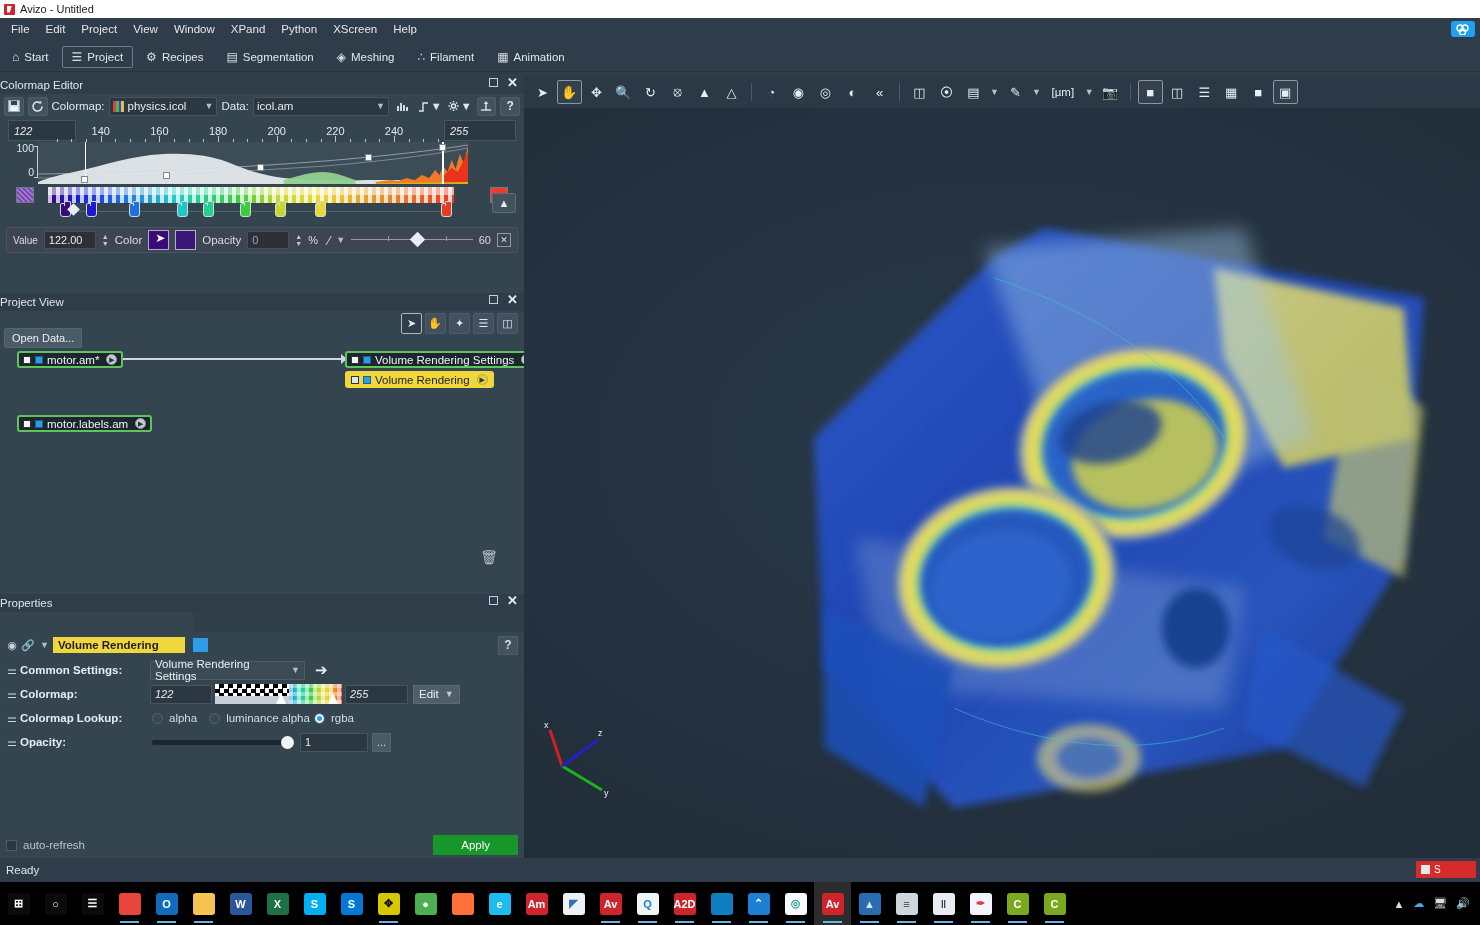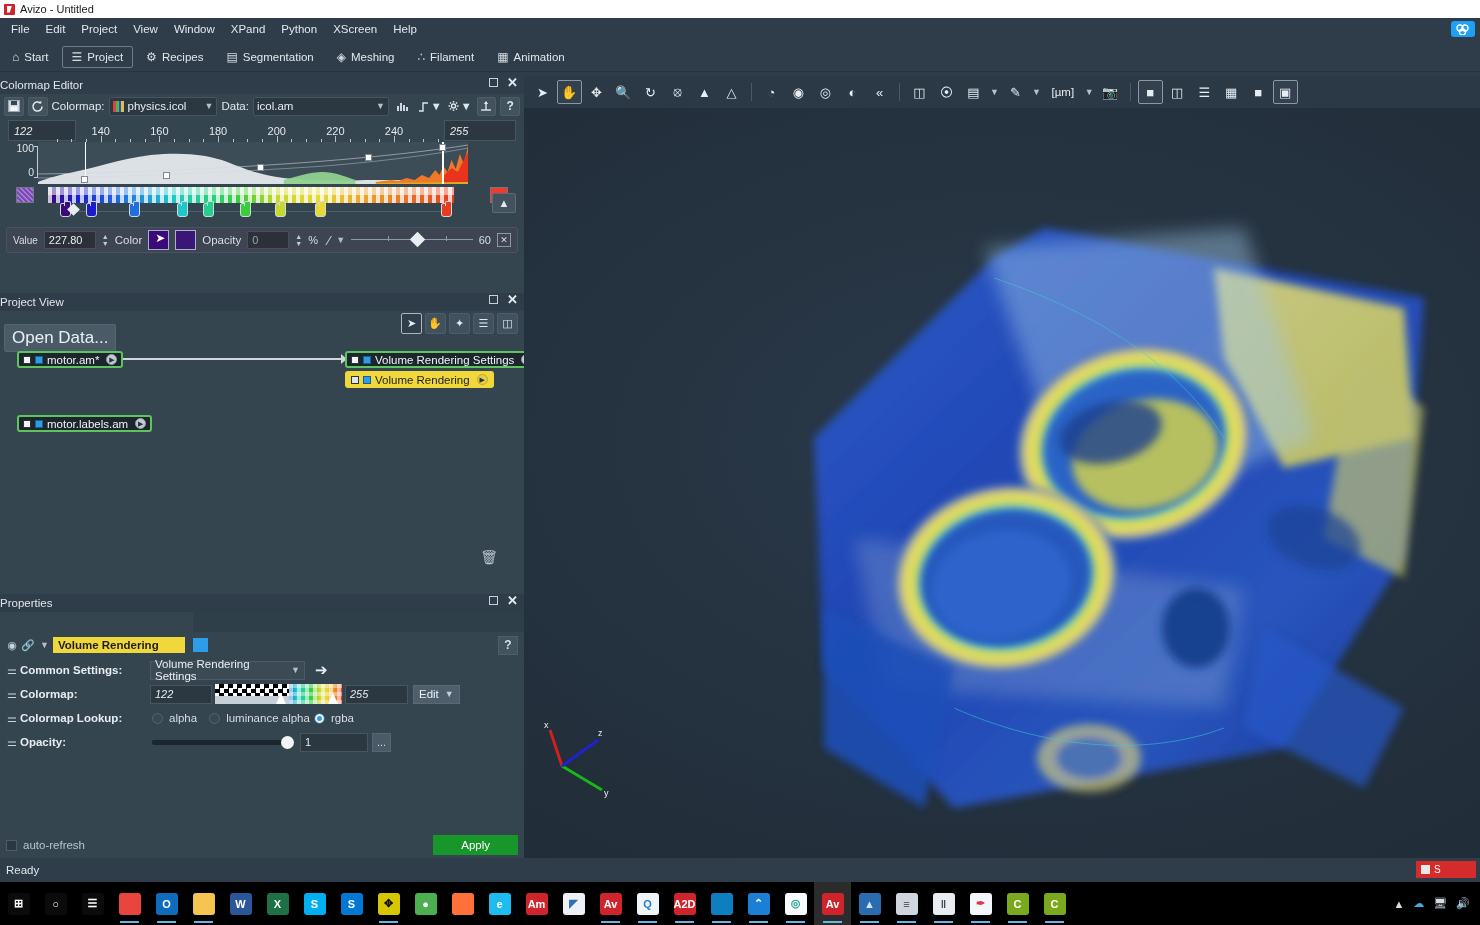--- a/index.html
+++ b/index.html
@@ -105,21 +105,21 @@
   .spin{display:flex;flex-direction:column;justify-content:center;gap:1px;}
   .spin i{font-style:normal;font-size:7px;line-height:6px;color:#c3ccd5;}
   .swatch{width:21px;height:20px;border:1px solid #a9b5c4;}
   .slider{position:relative;height:14px;flex:1;min-width:70px;}
   .slider .sl-line{position:absolute;left:0;right:0;top:6px;height:1px;background:#8e99a6;}
   .slider .sl-tick{position:absolute;top:3px;width:1px;height:5px;background:#8e99a6;}
   .slider .sl-h{position:absolute;top:1px;width:11px;height:11px;background:#e9eef3;transform:rotate(45deg);}
   
   #projview{position:absolute;left:0;top:293px;width:524px;height:300px;background:#35454f;}
   #pvtoolbar{height:26px;display:flex;align-items:center;padding:2px 4px;position:relative;}
-  #opendata{background:#4a5a66;border:1px solid #56666f;border-radius:2px;padding:3px 7px;font-size:17px;color:#eaf0f4;margin-top:28px;}
+  #opendata{background:#4a5a66;border:1px solid #56666f;border-radius:2px;padding:3px 7px;font-size:11px;color:#eaf0f4;margin-top:28px;}
   #pvicons{position:absolute;right:6px;top:2px;display:flex;gap:3px;}
   .pvi{width:21px;height:21px;background:#415160;border:1px solid #4d5d6c;border-radius:2px;display:flex;align-items:center;justify-content:center;font-size:11px;color:#e3eaf0;}
   .pvi.sel{border-color:#aab6c0;background:#303e4a;}
   #pvchips{display:flex;gap:5px;padding:2px 4px 4px 0;}
   .chip{background:#f0d73c;color:#1e1e1e;font-size:11.5px;padding:3px 7px;border-radius:1px;}
   .chip.red{background:#ef5c5c;color:#fff;}
   #graph{position:relative;height:228px;margin-left:7px;}
   .node{position:absolute;height:17px;background:#1e262d;border:2px solid #5ec45e;border-radius:3px;
     display:flex;align-items:center;gap:4px;padding:0 4px;font-size:11.5px;color:#eef3f7;white-space:nowrap;}
   .node.yellow{background:#f0d73c;border:2px solid #f0d73c;color:#1f1f1f;}
@@ -400,21 +400,21 @@
         <div class="mk" style="left: 306.955px; background: rgb(232, 217, 50);"></div>
         <div class="mk" style="left: 433px; background: rgb(232, 60, 32);"></div>
       </div>
     <div style="position:relative;">
       <div id="collapsebtn" style="position:absolute;right:8px;top:-28px;">▲</div>
     </div>
 
     <div id="valuerow">
       <span style="font-size:10px">Value</span>
       <div class="vfield" style="width:52px">
-        <span>227.80</span>
+        <span>122.00</span>
       </div>
       <div class="spin">
           <i>▲</i>
           <i>▼</i>
         </div>
       <span style="font-size:11.5px">Color</span>
       <div class="swatch" style="position:relative;background:#3c0a78;border-color:#9fb3cc;">
         <span style="position:absolute;left:6px;top:1px;color:#fff;font-size:12px;line-height:12px;">➤</span>
       </div>
       <div class="swatch" style="background:#3c1578;"></div>

